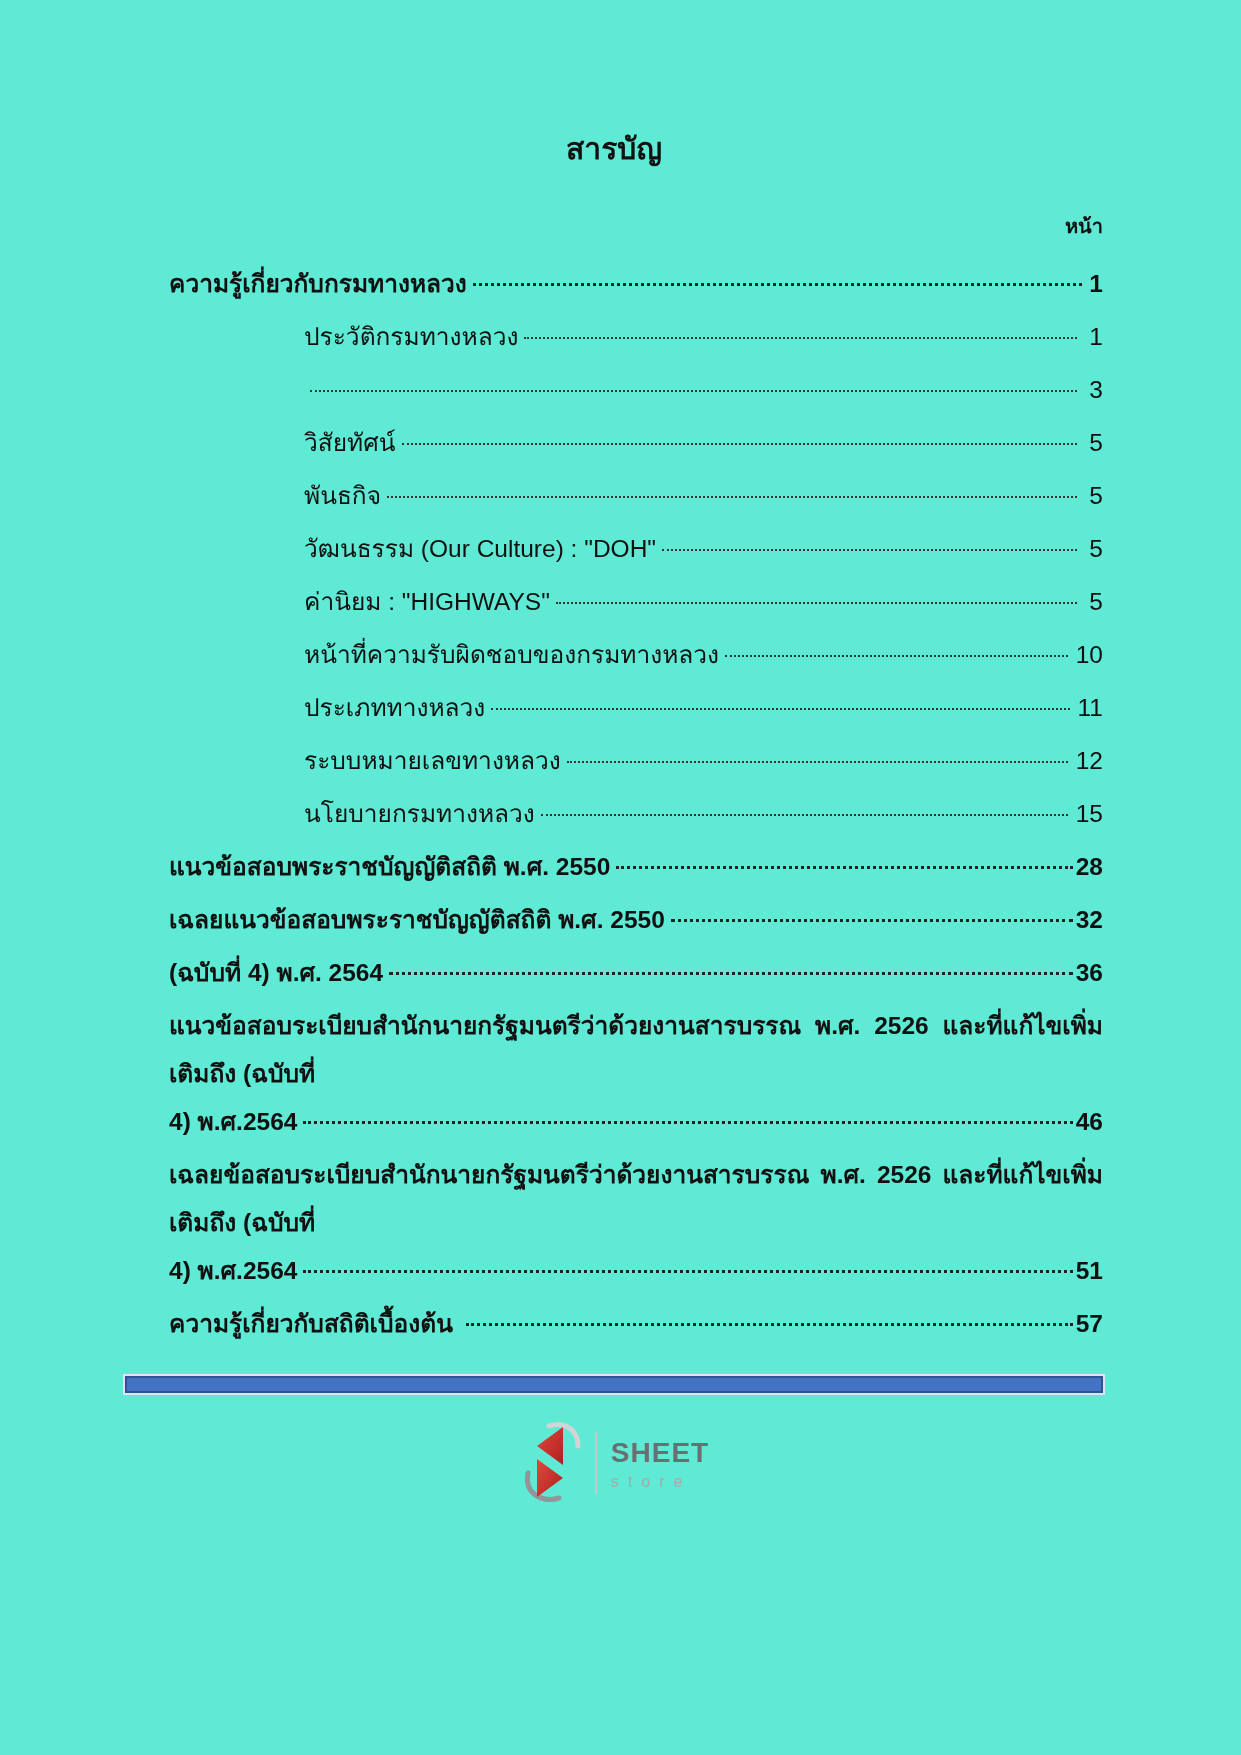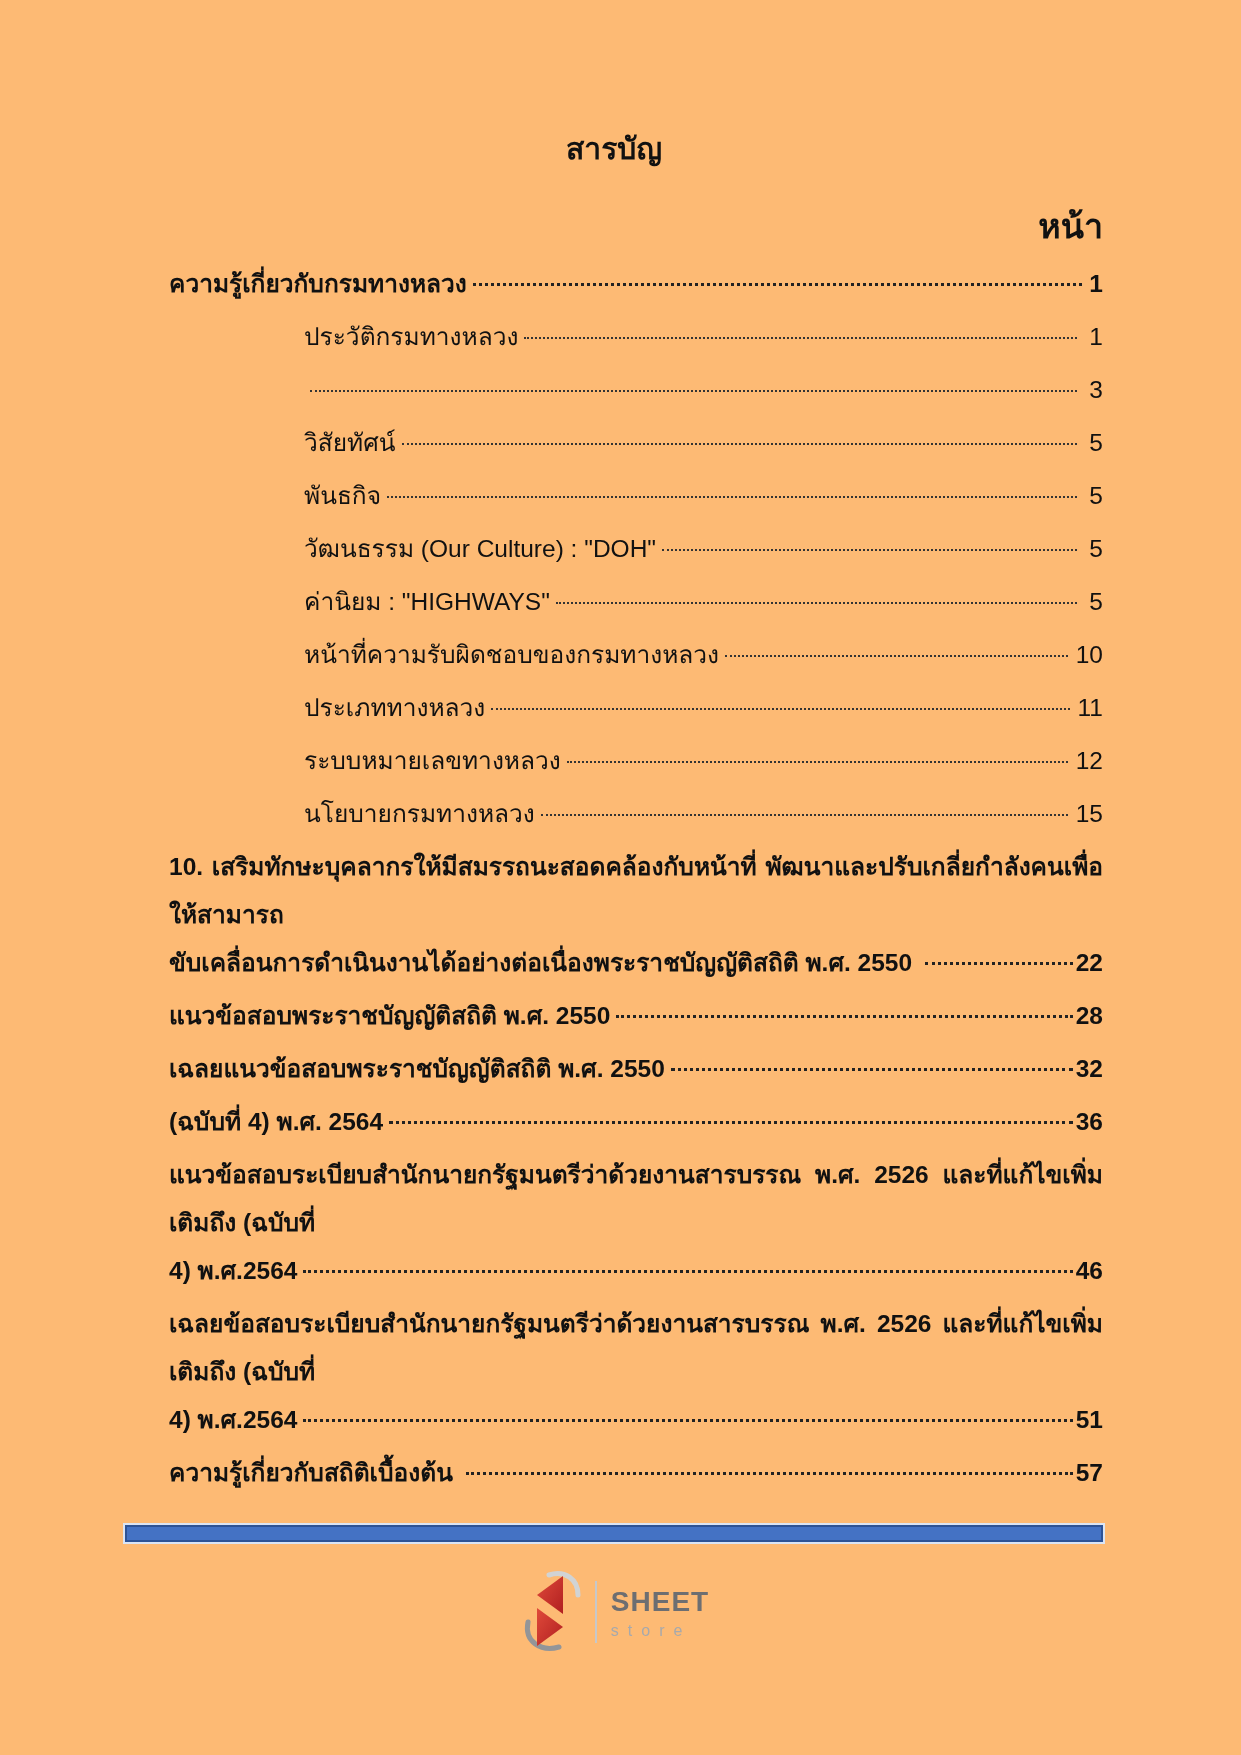--- a/index.html
+++ b/index.html
@@ -1,36 +1,36 @@
 <!DOCTYPE html>
 <html><head>
 <meta charset="utf-8">
 <style>
   html,body{margin:0;padding:0;background:#e8e8e8;}
   .page{
     position:relative;
     width:1241px;height:1755px;
     margin:0 auto;
-    background:#fdba74;
+    background:#5eead4;
     font-family:"Liberation Sans","DejaVu Sans",sans-serif;
     color:#111;
     box-sizing:border-box;
     padding:130px 138px 0 125px;
     overflow:hidden;
   }
   .doc-title{
     text-align:center;
     font-size:30px;
     font-weight:bold;
     line-height:38px;
     margin-bottom:22px;
   }
   .page-col-label{
     text-align:right;
-    font-size:34px;
+    font-size:20px;
     font-weight:bold;
     line-height:40px;
     margin-bottom:14px;
     margin-top:38px;
   }
   .toc-list{width:100%;}
   .toc-entry{margin-bottom:5px;font-size:24.5px;}
   .toc-entry.bold{font-weight:bold;}
   .toc-entry.indent{padding-left:135px;}
   .line{line-height:48px;margin-left:44px;}
@@ -177,30 +177,20 @@
         <span class="page-num">12</span>
       </div>
     </div>
   </div>
       <div class="toc-entry indent">
     <div class="lines">
       <div class="line last-line">
         <span class="label">นโยบายกรมทางหลวง</span>
         <span class="dots"></span>
         <span class="page-num">15</span>
-      </div>
-    </div>
-  </div>
-      <div class="toc-entry bold">
-    <div class="lines">
-      <div class="line wrap-line">10. เสริมทักษะบุคลากรให้มีสมรรถนะสอดคล้องกับหน้าที่ พัฒนาและปรับเกลี่ยกำลังคนเพื่อให้สามารถ</div>
-          <div class="line last-line">
-        <span class="label">ขับเคลื่อนการดำเนินงานได้อย่างต่อเนื่องพระราชบัญญัติสถิติ พ.ศ. 2550 </span>
-        <span class="dots"></span>
-        <span class="page-num">22</span>
       </div>
     </div>
   </div>
       <div class="toc-entry bold">
     <div class="lines">
       <div class="line last-line">
         <span class="label">แนวข้อสอบพระราชบัญญัติสถิติ พ.ศ. 2550</span>
         <span class="dots"></span>
         <span class="page-num">28</span>
       </div>

